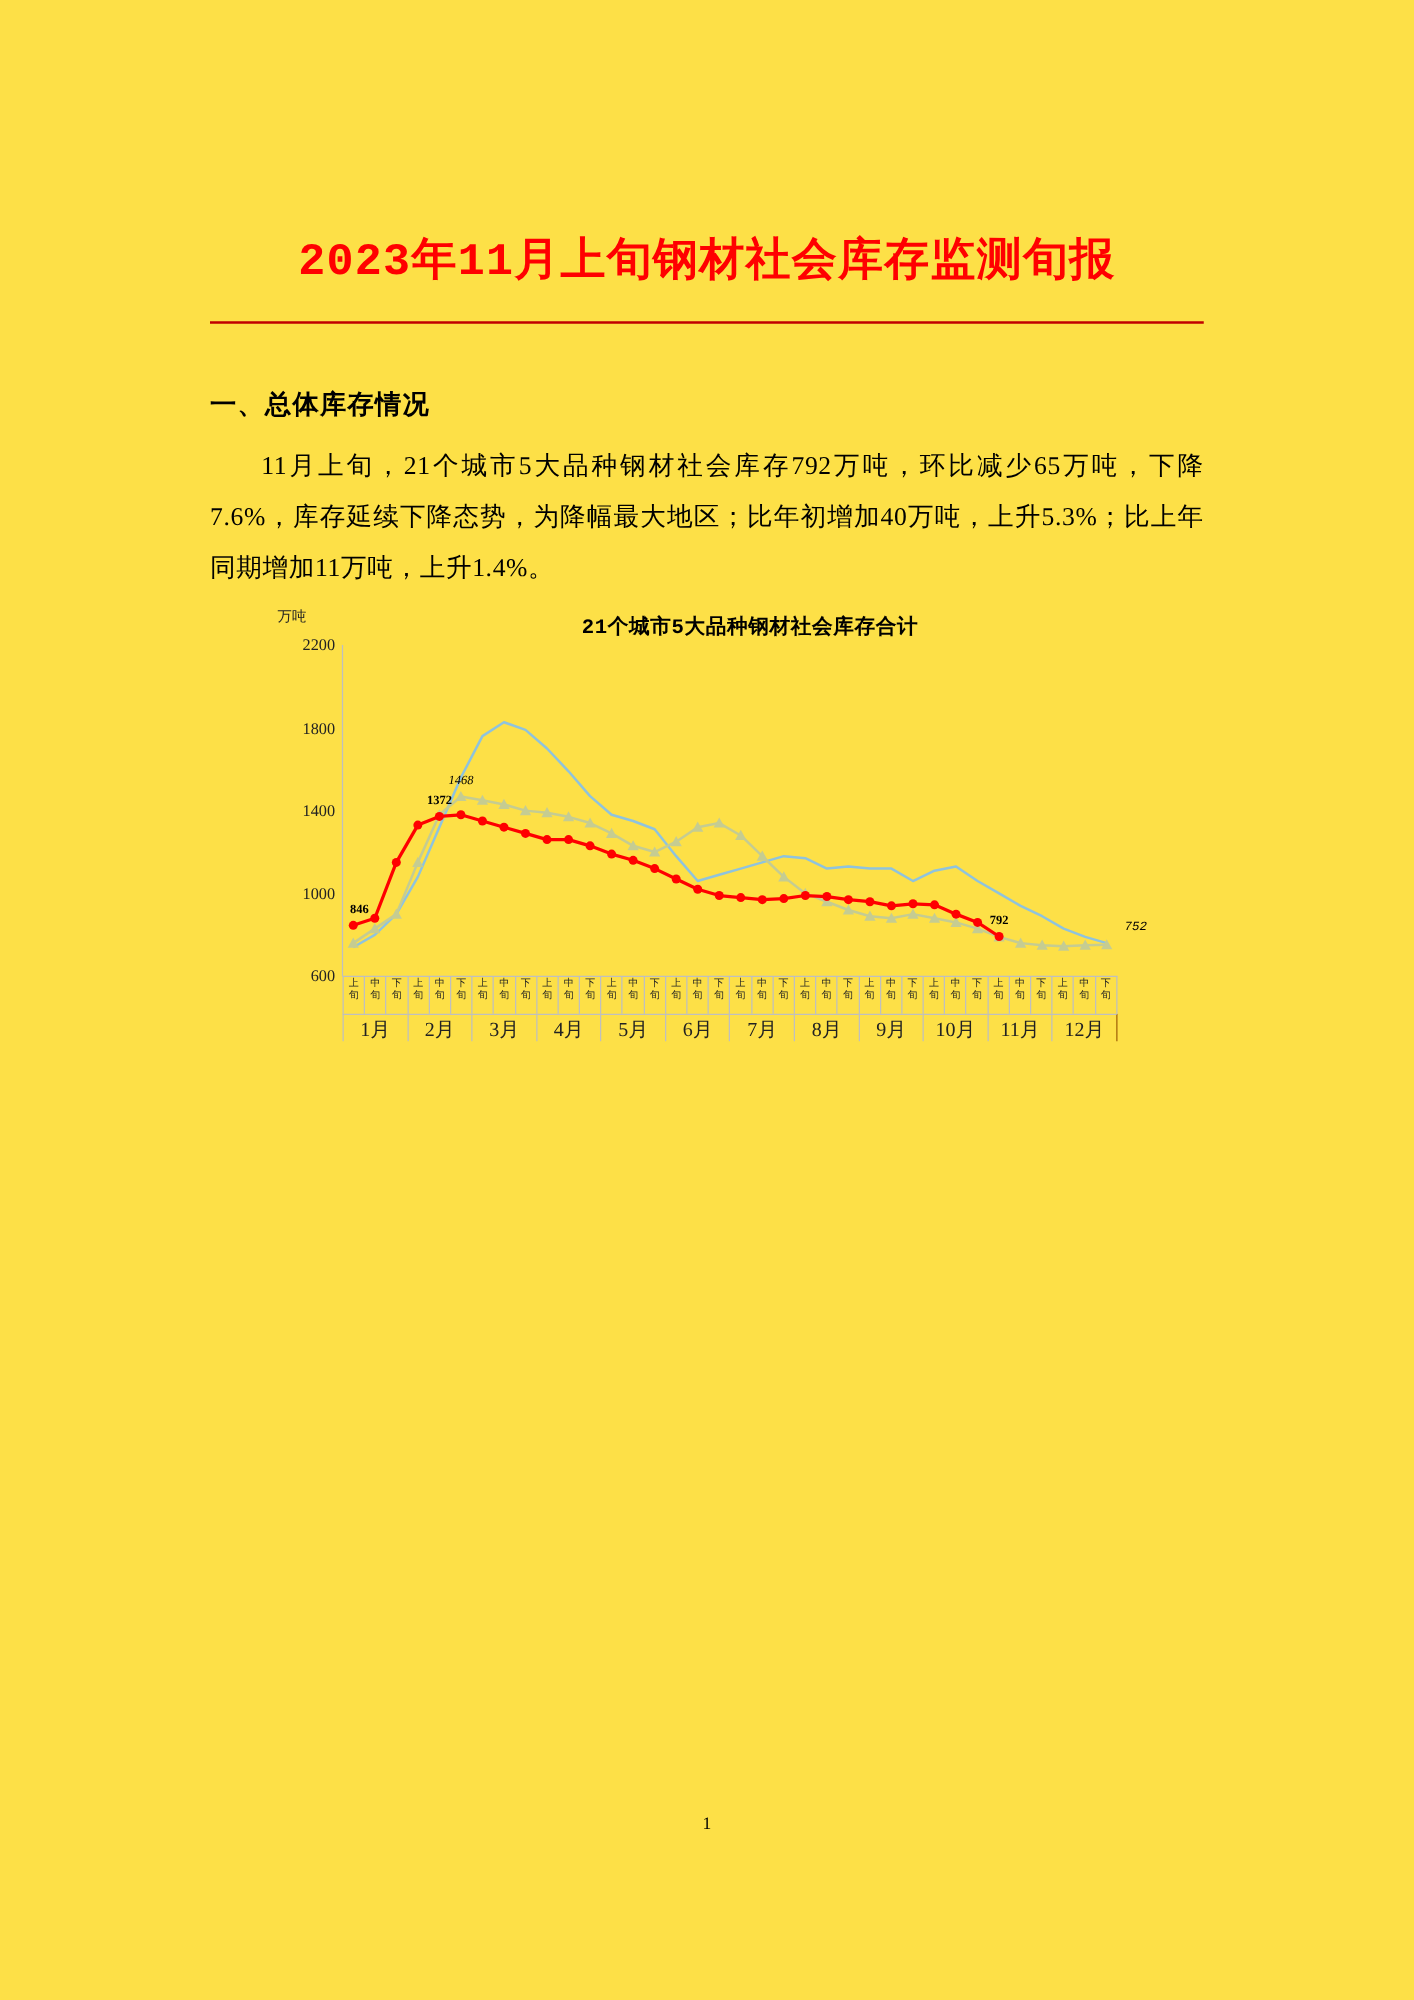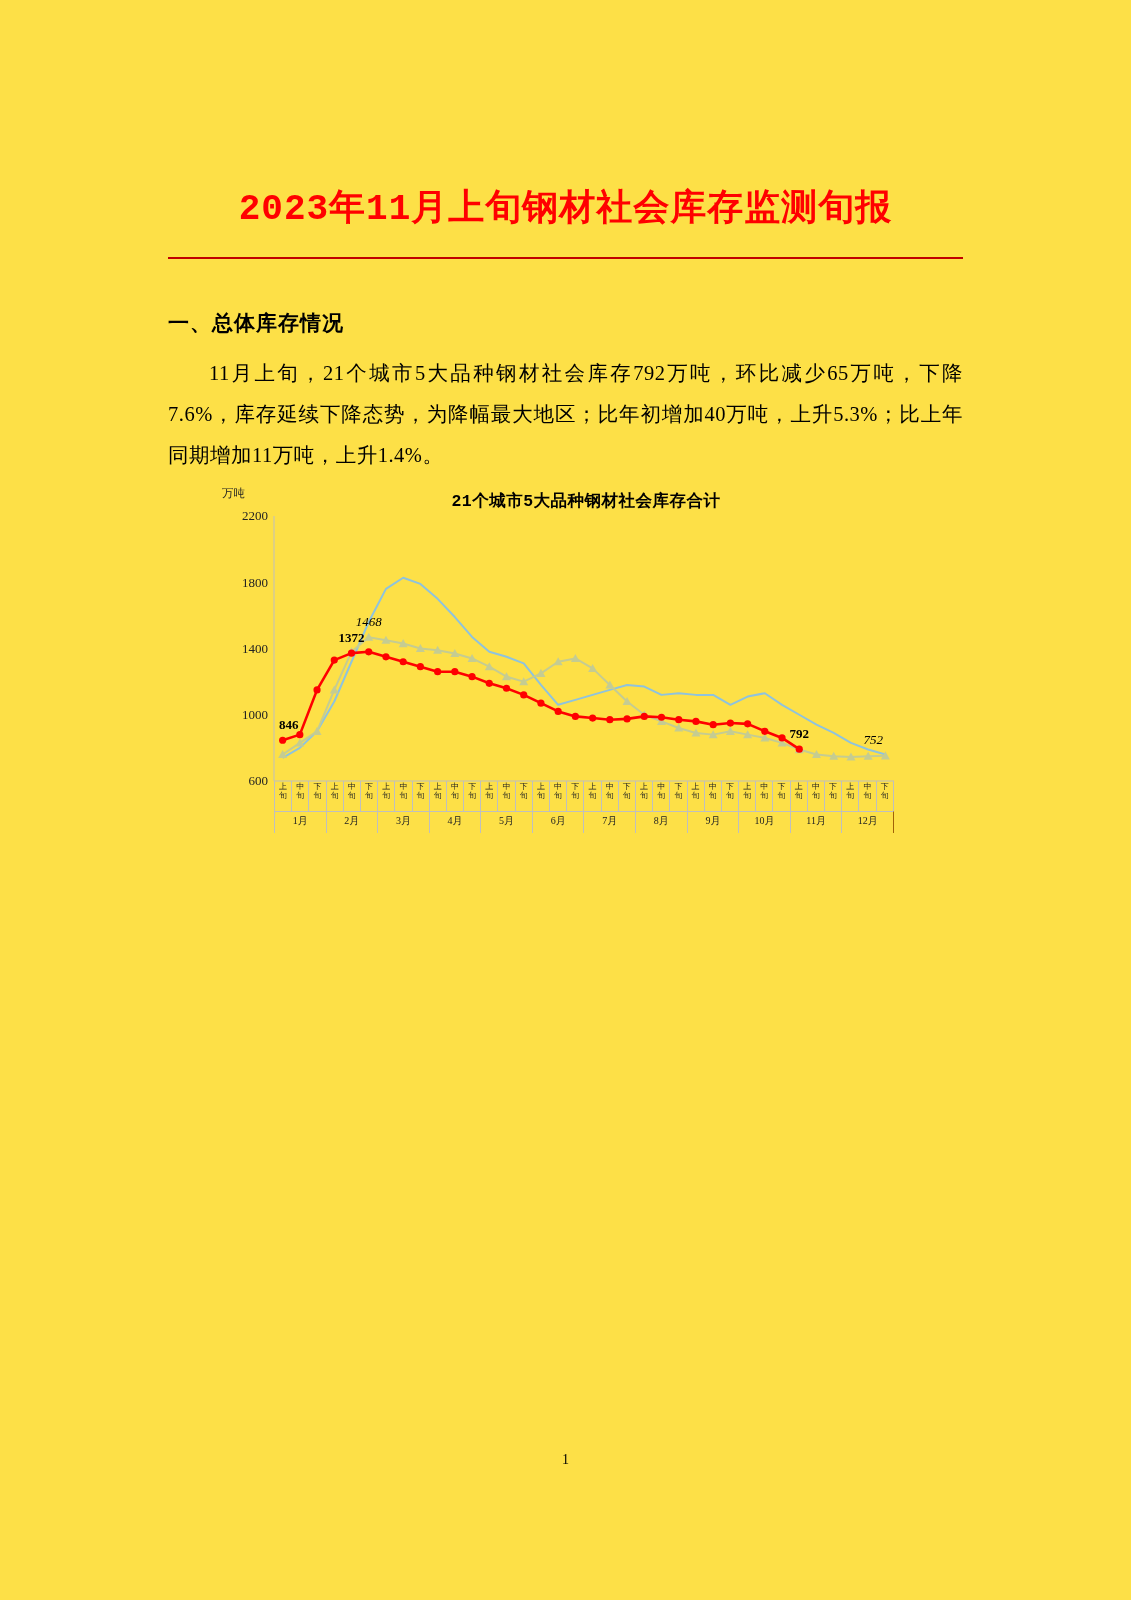--- a/index.html
+++ b/index.html
@@ -73,21 +73,21 @@
   }
   .chart-box {
     position: absolute;
     left: 48px;
     top: 0;
     width: 700px;
     height: 360px;
   }
   .chart-title {
     position: absolute;
-    left: 0;
+    left: 14px;
     top: 6px;
     width: 700px;
     text-align: center;
     font-family: "Liberation Mono", monospace;
     font-size: 16.5px;
     font-weight: bold;
     letter-spacing: 0.5px;
     padding-left: 40px;
     box-sizing: border-box;
   }
@@ -182,30 +182,30 @@
     position: absolute;
     left: 0; top: 30px;
     width: 620px;
     height: 22px;
     display: flex;
   }
   .month-cell {
     flex: 1 1 0;
     border-left: 1px solid #bfbfbf;
     border-top: 1px solid #bfbfbf;
-    font-size: 10px;
+    font-size: 16px;
     color: #222;
     text-align: center;
     padding-top: 2px;
     box-sizing: border-box;
   }
   .month-cell:last-child { border-right: 1px solid #a16207; }
   .pt-label {
     position: absolute;
-    font-size: 13px;
+    font-size: 10px;
     font-weight: bold;
     color: #000;
     transform: translate(-50%, -100%);
     white-space: nowrap;
   }
   .pt-label.italic { font-style: italic; font-weight: normal; }
   .page-number {
     position: absolute;
     left: 0;
     top: 1452px;
@@ -315,21 +315,21 @@
               <div class="ytick" style="top: 198.75px;">1000</div>
               <div class="ytick" style="top: 132.5px;">1400</div>
               <div class="ytick" style="top: 66.25px;">1800</div>
               <div class="ytick" style="top: 0px;">2200</div>
             </div>
           <div id="label-layer">
               <div class="pt-label" style="left: 8.61111px; top: 216.256px; transform: translate(-18%, -100%);">846</div>
               <div class="pt-label" style="left: 77.5px; top: 129.137px;">1372</div>
               <div class="pt-label" style="left: 525.278px; top: 225.2px;">792</div>
               <div class="pt-label italic" style="left: 94.7222px; top: 113.237px;">1468</div>
-              <div class="pt-label italic" style="left: 605px; top: 231.825px; transform: translate(-80%, -100%);">752</div>
+              <div class="pt-label italic" style="left: 640px; top: 231.825px; transform: translate(-80%, -100%); font-family: Liberation Mono, monospace;">752</div>
             </div>
         </div>
 
 
         <div class="axis-months">
           <div class="tick-strip" id="tick-strip">
               <div class="tick-cell">上<br>旬</div>
               <div class="tick-cell">中<br>旬</div>
               <div class="tick-cell">下<br>旬</div>
               <div class="tick-cell">上<br>旬</div>

